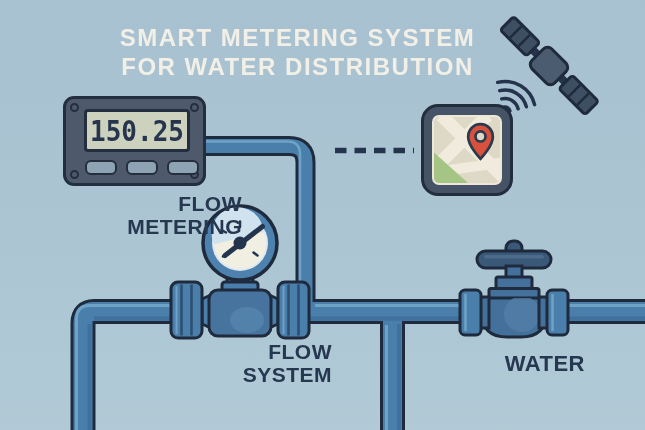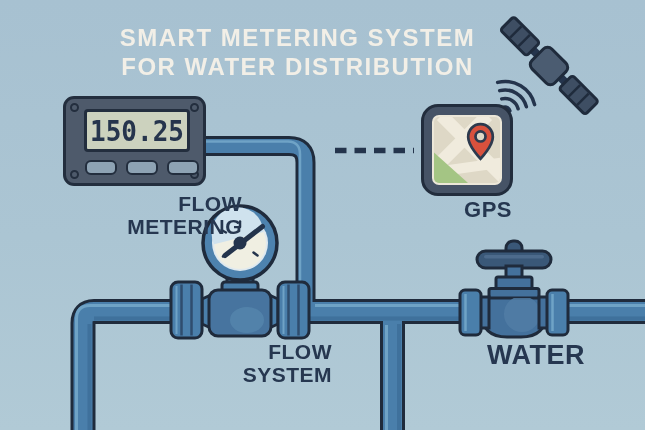--- a/index.html
+++ b/index.html
@@ -11,21 +11,21 @@
   .abs{position:absolute;}
   
   .title{left:40px;top:22px;width:515px;text-align:center;color:#f2efe7;font-weight:bold;}
   .title .l1{font-size:24px;letter-spacing:1.5px;line-height:31px;}
   .title .l2{font-size:24px;letter-spacing:1.5px;line-height:27px;}
   
   .lbl{color:#263750;font-weight:bold;text-align:right;line-height:23px;letter-spacing:0.5px;}
   .lbl-totalizer{left:58px;top:192px;width:184px;font-size:21px;}
   .lbl-sensor{left:148px;top:340px;width:184px;font-size:21px;}
   .lbl-gps{left:420px;top:198px;width:92px;font-size:22px;}
-  .lbl-water{left:455px;top:344px;width:130px;font-size:27px;}
+  .lbl-water{left:455px;top:352px;width:130px;font-size:22px;}
   
   .totalizer{left:63px;top:96px;width:137px;height:84px;background:#4e5a6b;
     border:3.5px solid #232e3e;border-radius:11px;}
   .totalizer .screen{position:absolute;left:18px;top:10px;width:100px;height:37px;
     background:#ccd2be;border:3px solid #232e3e;border-radius:4px;
     display:flex;align-items:center;justify-content:center;}
   .totalizer .digits{font-family:"DejaVu Sans Mono", monospace;font-weight:bold;
     font-size:26px;color:#26354d;letter-spacing:0px;transform:scaleY(1.08);}
   .totalizer .btnrow{position:absolute;left:19px;top:61px;display:flex;gap:9px;}
   .totalizer .btn{width:28px;height:11px;background:#8ea3b4;border:2.5px solid #232e3e;border-radius:6px;}
@@ -193,16 +193,15 @@
   </div>
 
   <div class="abs lbl lbl-totalizer">
     <div>FLOW</div>
     <div>METERING</div>
   </div>
   <div class="abs lbl lbl-sensor">
     <div>FLOW</div>
     <div>SYSTEM</div>
   </div>
-  <div class="abs lbl lbl-gps">GPS</div>
   <div class="abs lbl lbl-water">WATER</div>
 
 </div>
 
 </body></html>

